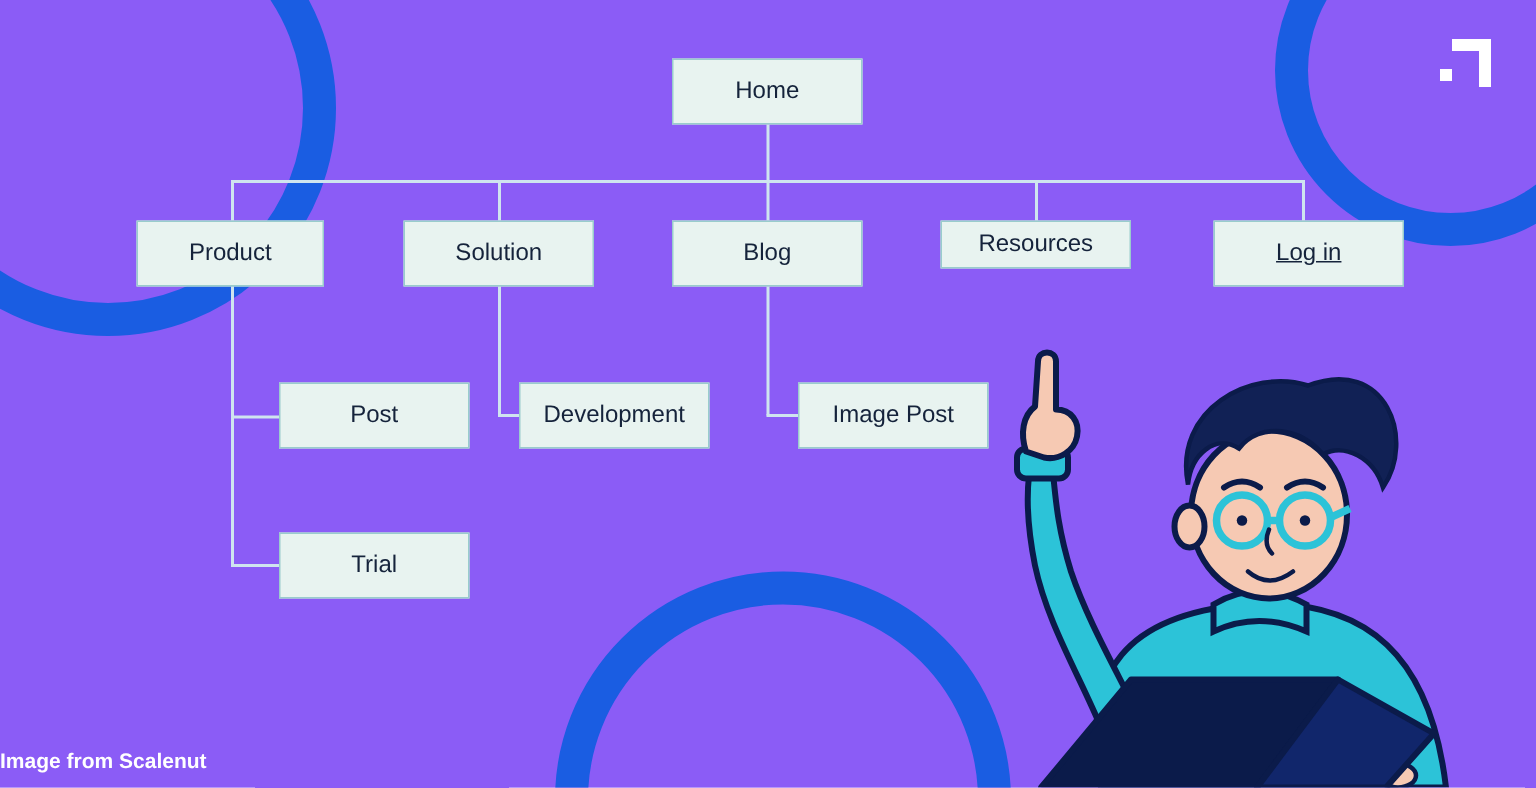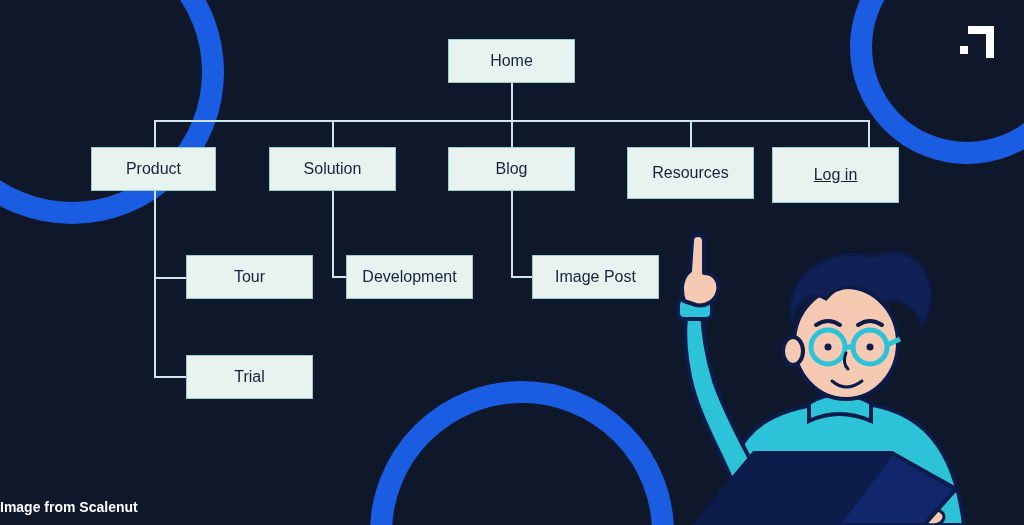--- a/index.html
+++ b/index.html
@@ -7,21 +7,21 @@
     padding: 0;
     width: 1024px;
     height: 525px;
     overflow: hidden;
     font-family: "Segoe UI", Arial, sans-serif;
   }
   .canvas {
     position: relative;
     width: 1024px;
     height: 525px;
-    background: #0f172a;
+    background: #8b5cf6;
   }
   
   .ring {
     position: absolute;
     border-radius: 50%;
     border: 22px solid #1a5de2;
     background: transparent;
   }
   .ring.tl { width: 260px; height: 260px; top: -80px; left: -80px; }
   .ring.tr { width: 190px; height: 190px; top: -70px; right: -60px; }
@@ -116,29 +116,29 @@
 
   <div class="node" style="left:91px;  top:147px; width:125px; height:44px;">
     <span>Product</span>
   </div>
   <div class="node" style="left:269px; top:147px; width:127px; height:44px;">
     <span>Solution</span>
   </div>
   <div class="node" style="left:448px; top:147px; width:127px; height:44px;">
     <span>Blog</span>
   </div>
-  <div class="node" style="left:627px; top:147px; width:127px; height:52px;">
+  <div class="node" style="left:627px; top:147px; width:127px; height:32px;">
     <span>Resources</span>
   </div>
-  <div class="node" style="left:772px; top:147px; width:127px; height:56px;text-decoration:underline;">
+  <div class="node" style="left:809px; top:147px; width:127px; height:44px;text-decoration:underline;">
     <span>Log in</span>
   </div>
 
   <div class="node" style="left:186px; top:255px; width:127px; height:44px;">
-    <span>Tour</span>
+    <span>Post</span>
   </div>
   <div class="node" style="left:346px; top:255px; width:127px; height:44px;">
     <span>Development</span>
   </div>
   <div class="node" style="left:532px; top:255px; width:127px; height:44px;">
     <span>Image Post</span>
   </div>
 
   <div class="node" style="left:186px; top:355px; width:127px; height:44px;">
     <span>Trial</span>

